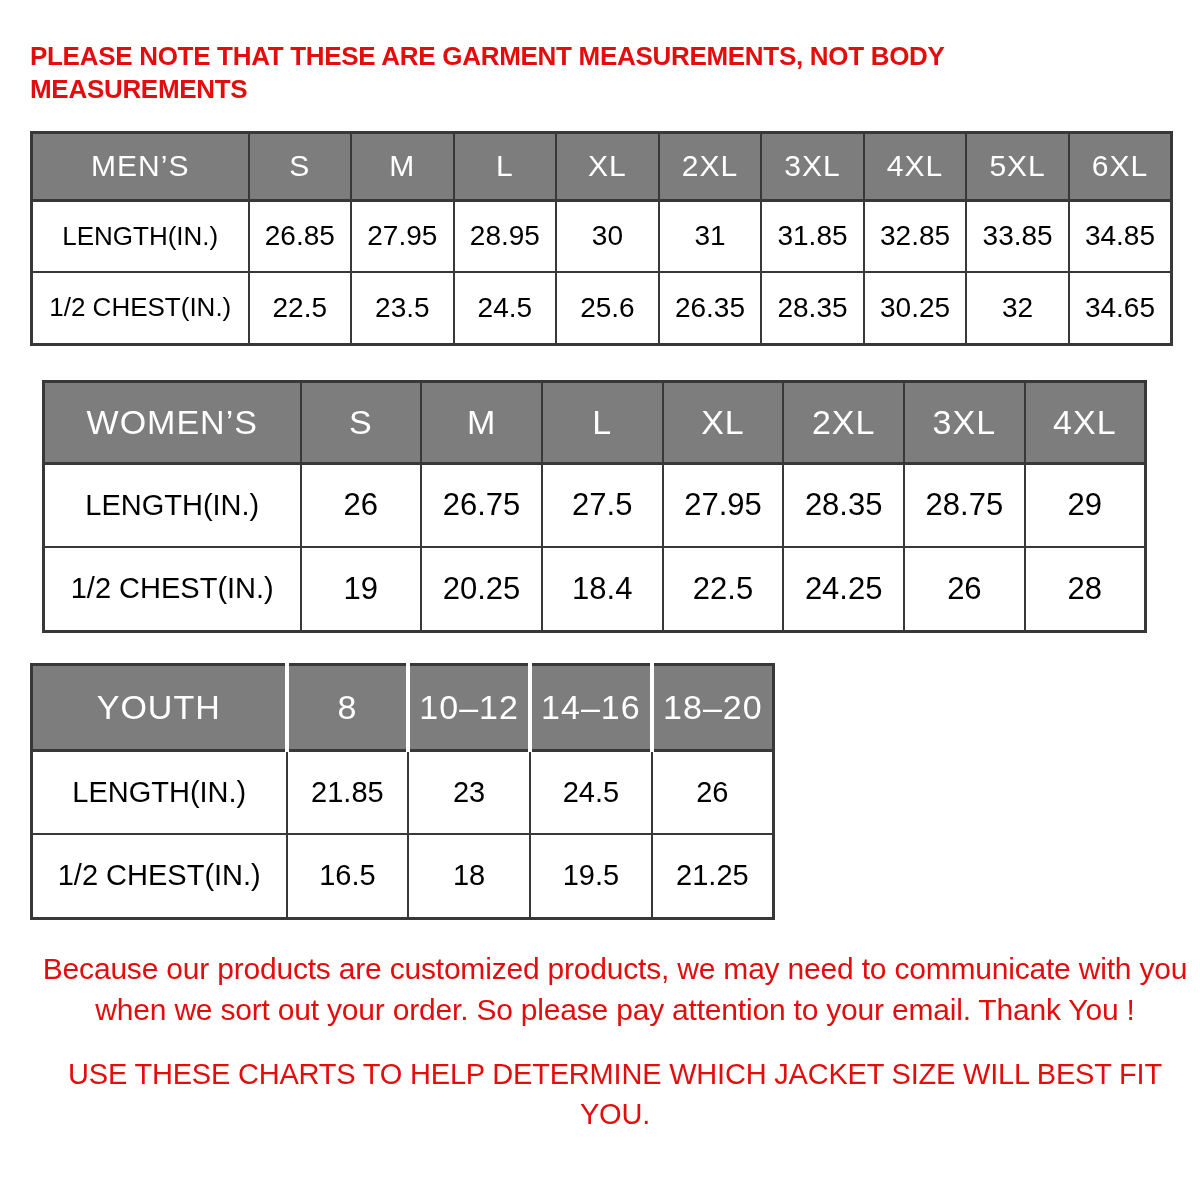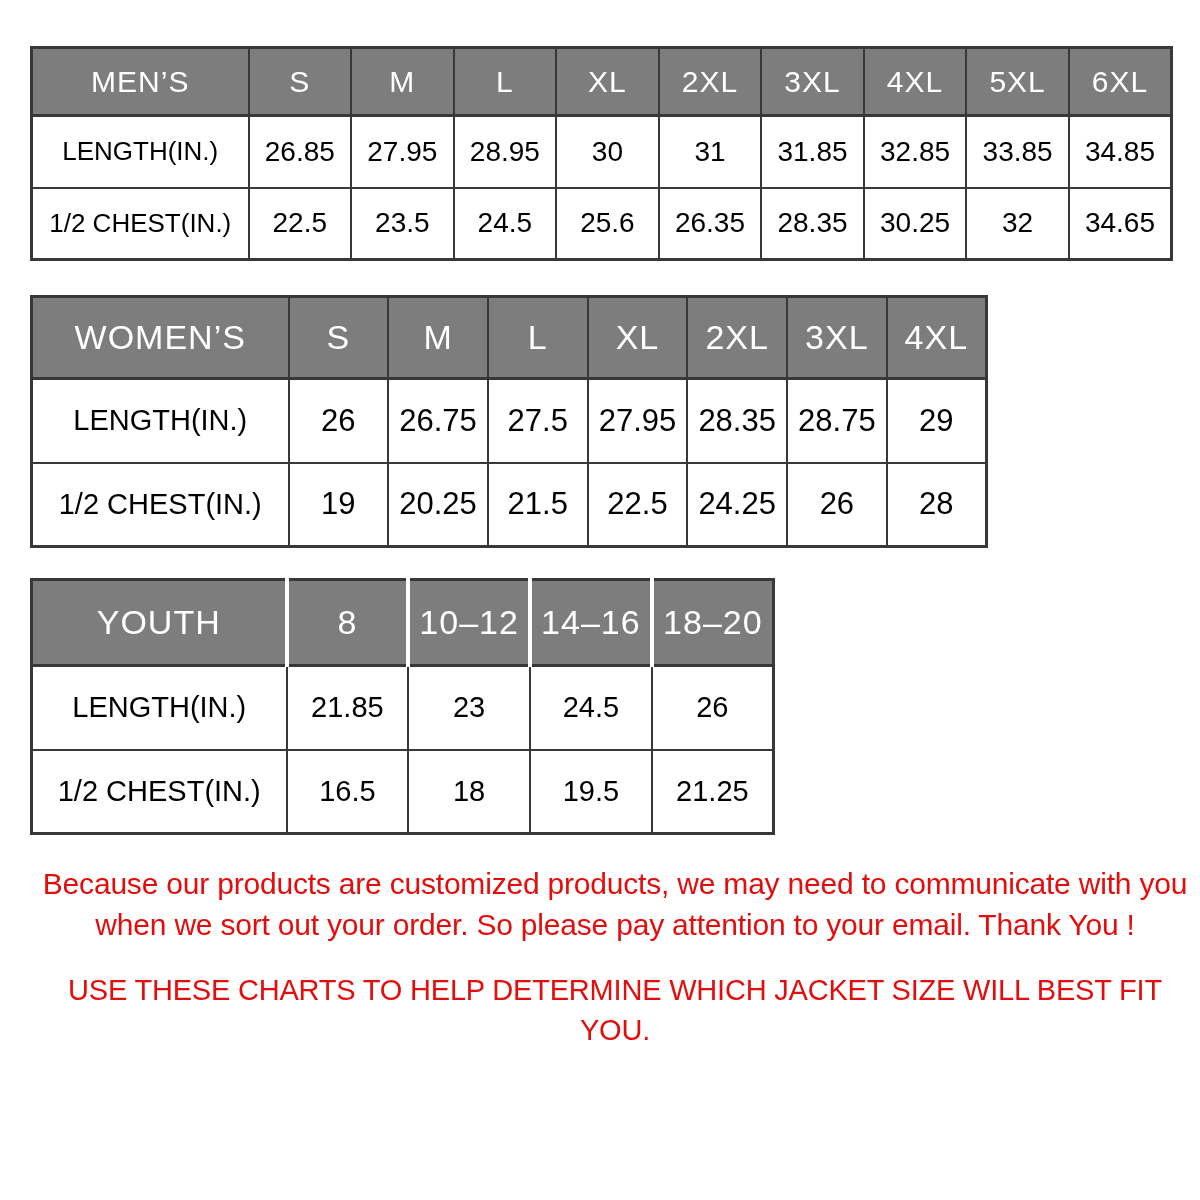--- a/index.html
+++ b/index.html
@@ -67,21 +67,21 @@
   }
   table.size-table tbody td { color: #000000; }
   .row-label { letter-spacing: 0px; }
 
   .t-mens { width: 1143px; margin-top: 24px; }
   .t-mens thead th { height: 68px; font-size: 30px; }
   .t-mens tbody td { height: 72px; font-size: 28px; }
   .t-mens tbody td.row-label { font-size: 26px; }
   .t-mens th:first-child { width: 217px; }
 
-  .t-womens { width: 958px; margin-top: 34px; }
+  .t-womens { width: 1105px; margin-top: 34px; margin-left: 12px; }
   .t-womens thead th { height: 82px; font-size: 34px; }
   .t-womens tbody td { height: 84px; font-size: 31px; }
   .t-womens tbody td.row-label { font-size: 29px; }
   .t-womens th:first-child { width: 257px; }
 
   .t-youth { width: 745px; margin-top: 30px; }
   .t-youth thead th { height: 86px; font-size: 34px; }
   .t-youth tbody td { height: 84px; font-size: 29px; }
   .t-youth tbody td.row-label { font-size: 29px; }
   .t-youth th:first-child { width: 255px; }
@@ -100,20 +100,21 @@
     margin-top: 24px;
     font-size: 29px;
   }
 </style>
 </head>
 <body>
 
 <div class="page">
 
 
+  <p class="note">PLEASE NOTE THAT THESE ARE GARMENT MEASUREMENTS, NOT BODY MEASUREMENTS</p>
 
   <table class="size-table t-mens">
     <thead>
         <tr>
           <th>MEN’S</th>
           <th>S</th>
           <th>M</th>
           <th>L</th>
           <th>XL</th>
           <th>2XL</th>
@@ -172,21 +173,21 @@
           <td>27.5</td>
           <td>27.95</td>
           <td>28.35</td>
           <td>28.75</td>
           <td>29</td>
         </tr>
         <tr>
           <td class="row-label">1/2 CHEST(IN.)</td>
           <td>19</td>
           <td>20.25</td>
-          <td>21.5</td>
+          <td>18.4</td>
           <td>22.5</td>
           <td>24.25</td>
           <td>26</td>
           <td>28</td>
         </tr>
       </tbody>
   </table>
 
   <table class="size-table t-youth">
     <thead>

